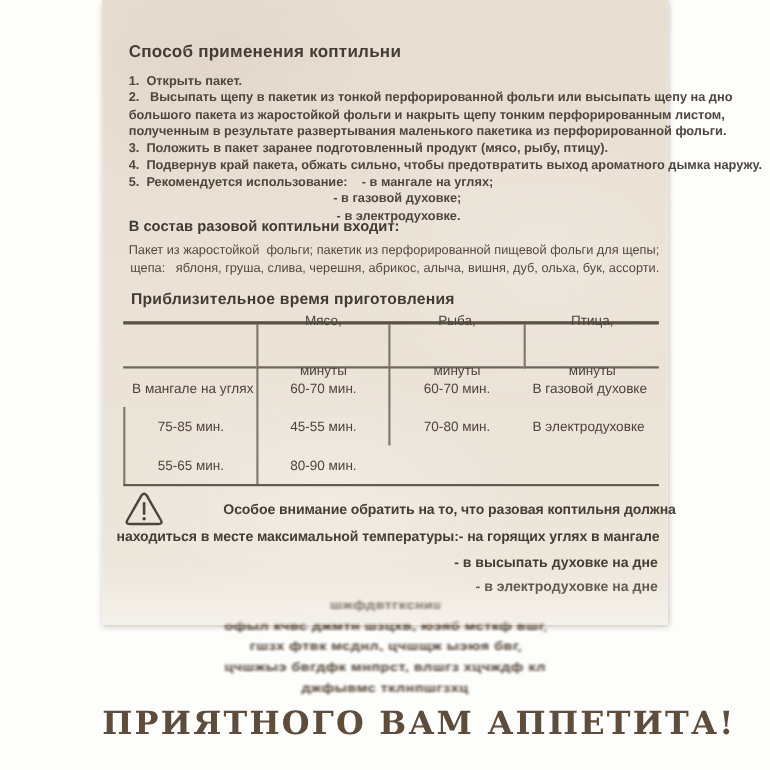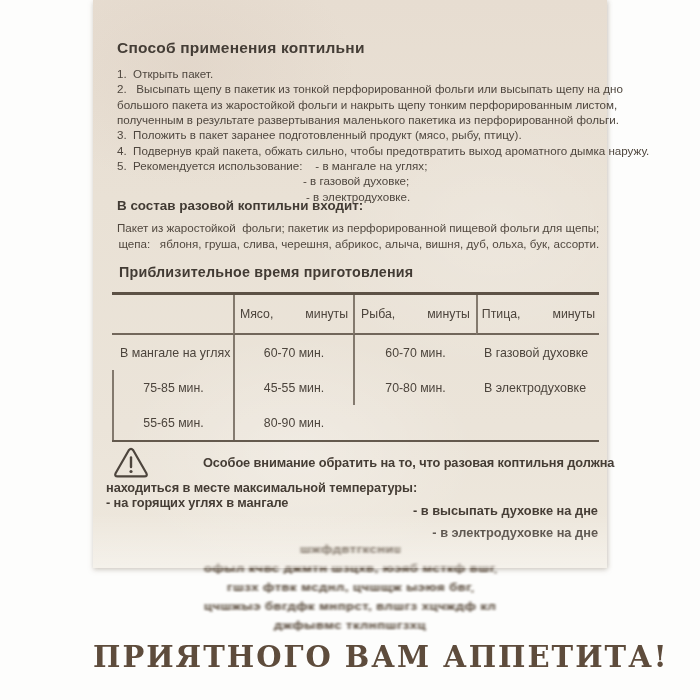--- a/index.html
+++ b/index.html
@@ -20,21 +20,21 @@
     content:"";position:absolute;left:0;right:0;bottom:0;height:55px;
     background:linear-gradient(180deg, rgba(255,255,255,0), rgba(255,255,255,0.4));
     pointer-events:none;
   }
   .title{
     position:absolute;left:24px;top:39px;margin:0;
     font-size:15.5px;font-weight:bold;color:#443d36;letter-spacing:0.2px;white-space:pre;
   }
   .steps{
     position:absolute;left:24px;top:66px;width:482px;
-    font-size:11.6px;line-height:15.35px;color:#4e463e;
+    font-size:11.6px;line-height:15.35px;color:#4e463e;font-weight:bold;
   }
   .steps .line{white-space:pre;}
   .steps .sub{padding-left:186px;}
   .steps .sub2{padding-left:189px;}
   .comp-head{
     position:absolute;left:24px;top:198px;margin:0;
     font-size:13.4px;font-weight:bold;color:#423b34;white-space:pre;
   }
   .comp-lines{
     position:absolute;left:24px;top:220px;font-size:11.6px;line-height:16px;color:#51483f;
@@ -46,31 +46,31 @@
   }
   .ctable{
     position:absolute;left:19px;top:292px;width:487px;
     display:grid;grid-template-columns:121px 120px 123px 123px;
     grid-template-rows:40px 35px 35px 35px;
     border-top:3px solid rgba(62,50,38,0.82);
     border-bottom:2px solid rgba(62,50,38,0.78);
     color:#4c443c;font-size:12.3px;
   }
   .ctable .cell{display:flex;align-items:center;justify-content:center;text-align:center;}
-  .ctable .hcell{flex-direction:row;line-height:14.5px;border-bottom:2px solid rgba(62,50,38,0.7);gap:32px;}
+  .ctable .hcell{flex-direction:column;line-height:14.5px;border-bottom:2px solid rgba(62,50,38,0.7);gap:32px;}
   .ctable .vline{border-left:2px solid rgba(62,50,38,0.6);}
   .ctable .lcell{justify-content:flex-start;padding-left:8px;text-align:left;font-size:12.4px;}
   .warn-icon{position:absolute;left:20px;top:447px;}
   .warn-l1{
     position:absolute;left:110px;top:455px;font-size:12.8px;font-weight:bold;
     color:#453d35;white-space:pre;letter-spacing:-0.1px;
   }
   .warn-l2{
     position:absolute;left:13px;right:9px;top:480px;display:flex;justify-content:space-between;
-    font-size:12.8px;font-weight:bold;color:#453d35;white-space:pre;letter-spacing:-0.1px;flex-direction:column;
+    font-size:12.8px;font-weight:bold;color:#453d35;white-space:pre;letter-spacing:-0.1px;
   }
   .warn-l3,.warn-l4{
     position:absolute;right:9px;font-size:12.8px;font-weight:bold;color:#453d35;white-space:pre;
   }
   .warn-l3{top:503px;}
   .warn-l4{top:525px;}
   .smudges{position:absolute;left:0;right:0;top:540px;text-align:center;}
   .smudge{
     margin:0 auto;white-space:nowrap;overflow:hidden;
     font-size:13px;font-weight:bold;color:rgba(58,42,26,0.88);

